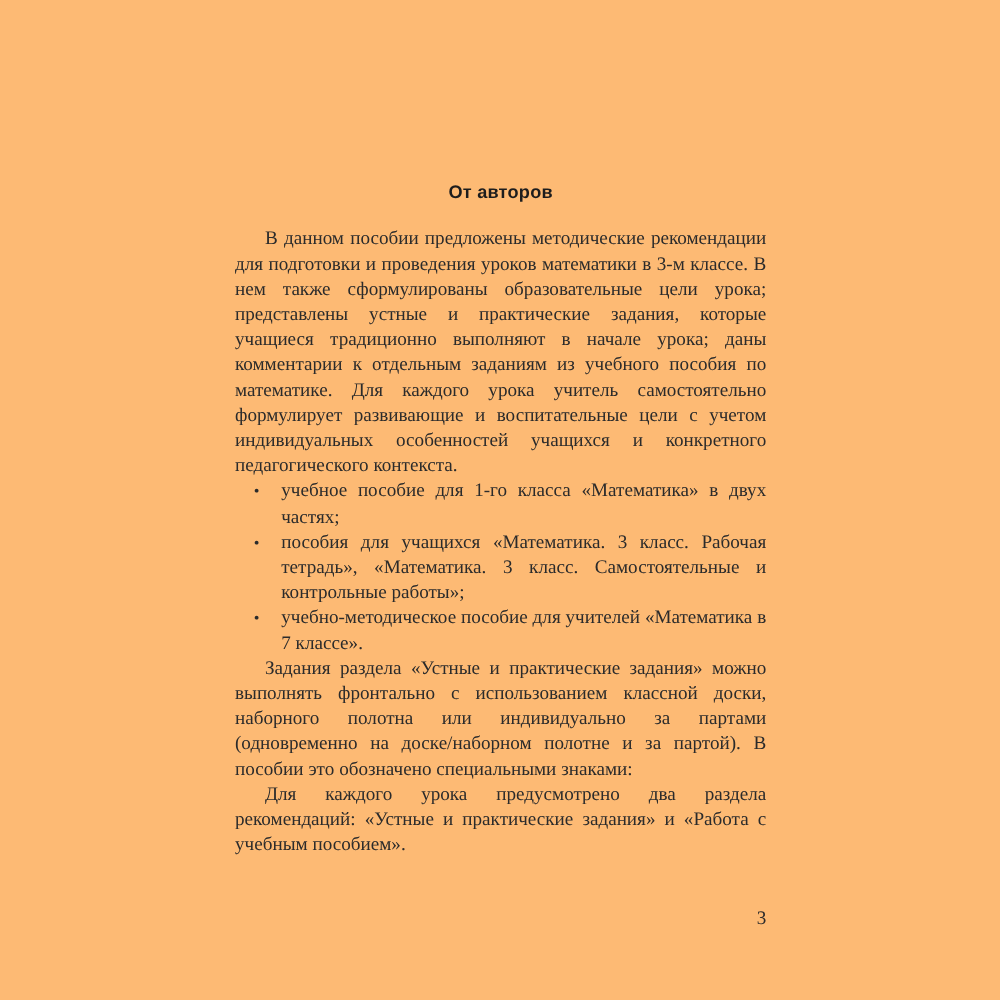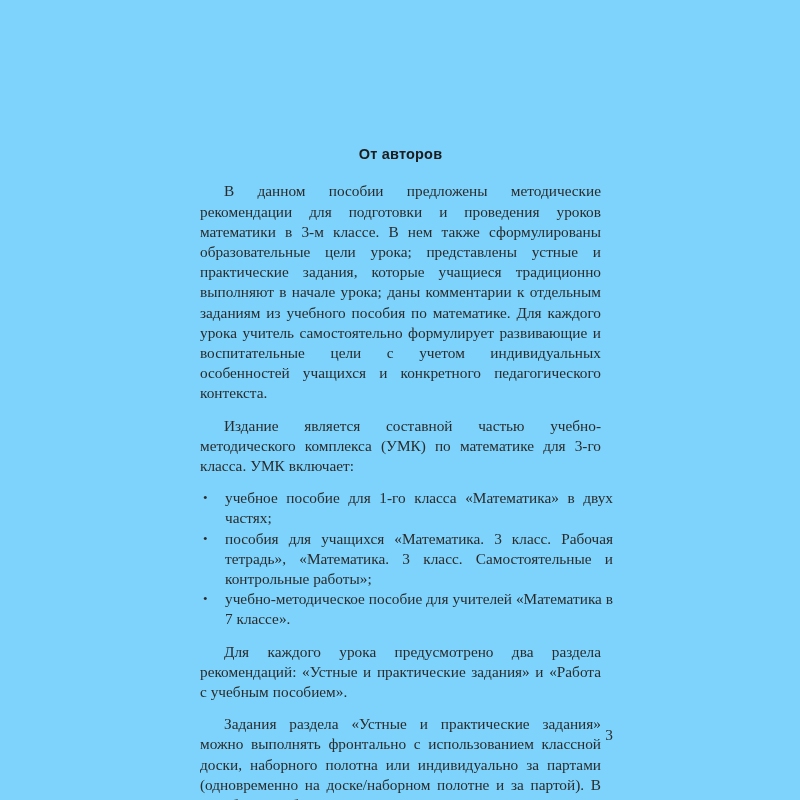--- a/index.html
+++ b/index.html
@@ -4,42 +4,42 @@
 <style>
   html, body {
     margin: 0;
     padding: 0;
     background: #ffffff;
   }
   #page {
     position: relative;
     width: 800px;
     height: 800px;
-    background: #7dd3fc;
+    background: #fdba74;
     overflow: hidden;
     font-family: "Liberation Serif", "DejaVu Serif", serif;
   }
   #content {
     position: absolute;
     left: 188px;
     top: 146px;
     width: 425px;
   }
   .doc-title {
     font-family: "Liberation Sans", "DejaVu Sans", sans-serif;
     font-weight: bold;
     font-size: 14.5px;
     letter-spacing: 0.2px;
     color: #1d1d1d;
     text-align: center;
     margin: 0 0 18px 0;
     line-height: 1.2;
   }
   .para {
-    margin: 12px;
+    margin: 0;
     font-size: 15.3px;
     line-height: 20.2px;
     color: #2b2b2b;
     text-align: justify;
     text-indent: 24px;
     text-justify: inter-word;
     -webkit-hyphens: manual;
     hyphens: manual;
     word-spacing: 0.1px;
   }
@@ -86,38 +86,37 @@
 <body>
 
 <div id="page">
 
   <div id="content">
 
     <h1 class="doc-title">От авторов</h1>
 
     <p class="para">В данном пособии предложены методические рекомендации для подготовки и проведения уроков математики в 3-м классе. В нем также сформулированы образовательные цели урока; представлены устные и практические задания, которые учащиеся традиционно выполняют в начале урока; даны комментарии к отдельным заданиям из учебного пособия по математике. Для каждого урока учитель самостоятельно формулирует развивающие и воспитательные цели с учетом индивидуальных особенностей учащихся и конкретного педагогического контекста.</p>
 
-    <p class="para">Издание является составной частью учебно-методического комплекса (УМК) по математике для 3-го класса. УМК включает:</p>
 
     <ul class="bullet-list">
       <li class="bullet-item">
         <span class="dot">•</span>
         <span class="btext">учебное пособие для 1-го класса «Математика» в двух частях;</span>
       </li>
       <li class="bullet-item">
         <span class="dot">•</span>
         <span class="btext">пособия для учащихся «Математика. 3 класс. Рабочая тетрадь», «Математика. 3 класс. Самостоятельные и контрольные работы»;</span>
       </li>
       <li class="bullet-item">
         <span class="dot">•</span>
         <span class="btext">учебно-методическое пособие для учителей «Математика в 7 классе».</span>
       </li>
     </ul>
 
+    <p class="para">Задания раздела «Устные и практические задания» можно выполнять фронтально с использованием классной доски, наборного полотна или индивидуально за партами (одновременно на доске/наборном полотне и за партой). В пособии это обозначено специальными знаками:</p>
+
     <p class="para">Для каждого урока предусмотрено два раздела рекомендаций: «Устные и практические задания» и «Работа с учебным пособием».</p>
-
-    <p class="para">Задания раздела «Устные и практические задания» можно выполнять фронтально с использованием классной доски, наборного полотна или индивидуально за партами (одновременно на доске/наборном полотне и за партой). В пособии это обозначено специальными знаками:</p>
 
   </div>
 
   <div class="page-number">3</div>
 
 </div>
 
 </body></html>

